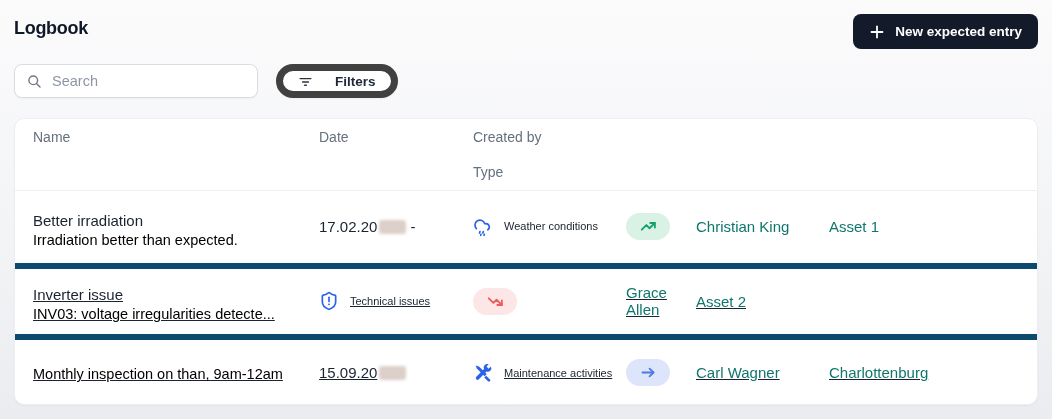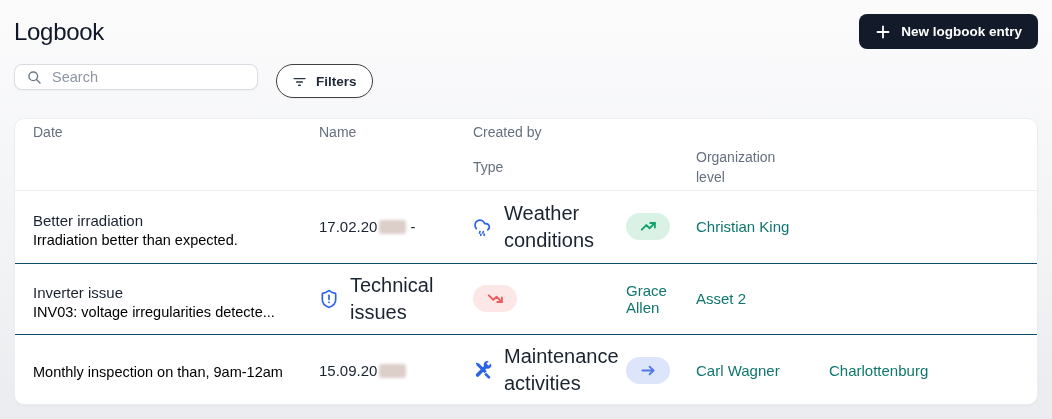--- a/index.html
+++ b/index.html
@@ -7,47 +7,47 @@
   body {
     font-family:"Liberation Sans","DejaVu Sans",sans-serif;
     background:linear-gradient(180deg,#fbfbfc 0%,#f3f4f6 55%,#ebecef 100%);
     color:#1a2330;
     position:relative;
   }
   .page { padding:14px 14px 0 14px; }
 
   
   .topbar { display:flex; align-items:flex-start; justify-content:space-between; height:50px; }
-  .page-title { font-size:24px; font-weight:400; color:#101828; letter-spacing:-0.3px; padding-top:4px; }
+  .page-title { font-size:18px; font-weight:700; color:#101828; letter-spacing:-0.3px; padding-top:4px; }
   .new-entry-btn {
     display:flex; align-items:center; gap:10px;
     background:var(--btn-bg,#131b2a); color:#ffffff;
     border:none; border-radius:8px; height:35px; padding:0 16px;
     font-family:inherit; font-size:13.5px; font-weight:700; cursor:pointer;
   }
   .new-entry-btn svg { width:16px; height:16px; }
 
   
   .toolbar { display:flex; gap:18px; margin-top:0; }
   .search-box {
     display:flex; align-items:center; gap:10px;
-    width:244px; height:26px; background:#ffffff;
+    width:244px; height:34px; background:#ffffff;
     border:1px solid #d9dde2; border-radius:8px; padding:0 12px;
     box-shadow:0 1px 2px rgba(16,24,40,.04);
   }
   .search-box svg { width:15px; height:15px; color:#6f7884; flex:0 0 auto; }
   .search-box input {
     border:none; outline:none; width:100%; font-family:inherit;
     font-size:14.5px; color:#1a2330; background:transparent;
   }
   .search-box input::placeholder { color:#8d96a2; }
   .filters-btn {
-    display:flex; align-items:center; gap:9px;
+    display:flex; align-items:center; gap:22px;
     height:34px; padding:0 15px; background:#ffffff;
-    border:1px solid #404040; border-radius:17px;
+    border:7px solid #404040; border-radius:17px;
     font-family:inherit; font-size:13.5px; font-weight:700; color:#1f2836; cursor:pointer;
     box-shadow:0 1px 2px rgba(16,24,40,.05);
   }
   .filters-btn svg { width:15px; height:15px; color:#2c3542; }
 
   
   .card {
     margin-top:20px; background:#ffffff; border:1px solid #eceef1;
     border-radius:10px; height:287px; overflow:hidden;
     box-shadow:0 1px 2px rgba(16,24,40,.04);
@@ -55,32 +55,32 @@
   .grid-row {
     display:grid;
     grid-template-columns:286px 154px 153px 70px 133px 1fr;
     align-items:center; padding:0 18px;
   }
   .thead { height:72px; border-bottom:1px solid #edeff2; }
   .th { font-size:14px; font-weight:400; color:#66707e; line-height:1.45; }
   .th-type { grid-column:3 / 5; }
   .th-org { max-width:95px; }
   .trow { height:71.6px; }
-  .trow + .trow { border-top:1px solid #0c4a6e; }
+  .trow + .trow { border-top:6px solid #0c4a6e;text-decoration:underline; }
 
   .cell-name .row-title { font-size:15px; color:#1a2330;margin-top:6px; }
   .cell-name .row-sub { font-size:14.5px; color:#000000; margin-top:3px; }
   .cell-date { font-size:15px; color:#1a2330; line-height:1.55; }
   .redacted {
     display:inline-block; width:27px; height:14px; background:#dccfc9;
     border-radius:3px; filter:blur(1.6px); vertical-align:-2px; margin-left:2px;
   }
   .cell-type { display:flex; align-items:center; gap:11px; }
   .cell-type svg { width:20px; height:20px; color:var(--icon-blue,#2b63e8); flex:0 0 auto; }
-  .type-label { font-size:20px; color:#1a2330; line-height:1.35; max-width:116px; }
+  .type-label { font-size:11px; color:#1a2330; line-height:1.35; max-width:116px; }
   .trend-badge {
     width:44px; height:27px; border-radius:14px;
     display:flex; align-items:center; justify-content:center; cursor:default;
   }
   .trend-badge svg { width:17px; height:17px; }
   .cell-plain { font-size:15px; color:#0f766e; }
 </style>
 </head>
 <body>
 
@@ -132,46 +132,45 @@
 </svg>
 
 <div class="page">
 
   <div class="topbar">
     <h1 class="page-title">Logbook</h1>
     <button class="new-entry-btn">
       <svg>
           <use href="#plus-icon"></use>
         </svg>
-      <span>New logbook entry</span>
+      <span>New expected entry</span>
     </button>
   </div>
 
   <div class="toolbar">
     <div class="search-box">
       <svg>
           <use href="#search-icon"></use>
         </svg>
       <input type="text" placeholder="Search" style="">
     </div>
     <button class="filters-btn">
       <svg>
           <use href="#filter-icon"></use>
         </svg>
       <span>Filters</span>
     </button>
   </div>
 
   <div class="card">
     <div class="grid-row thead">
+      <div class="th">Name</div>
       <div class="th">Date</div>
-      <div class="th">Name</div>
       <div class="th">Created by</div>
       <div class="th th-type">Type</div>
-      <div class="th th-org">Organization level</div>
     </div>
     <div>
         <div class="grid-row trow">
     <div class="cell-name">
       <div class="row-title">Better irradiation</div>
       <div class="row-sub">Irradiation better than expected.</div>
     </div>
     <div class="cell-date">
             <div>17.02.20<span class="redacted"></span> -</div>
           </div>
@@ -182,20 +181,21 @@
       <span class="type-label">Weather conditions</span>
     </div>
     <div>
       <span class="trend-badge" style="background: rgb(217, 242, 229); color: rgb(18, 160, 107);">
         <svg>
                 <use href="#trend-up-icon"></use>
               </svg>
       </span>
     </div>
     <div class="cell-plain">Christian King</div>
+    <div class="cell-plain">Asset 1</div>
   </div>
         <div class="grid-row trow">
     <div class="cell-name">
       <div class="row-title">Inverter issue</div>
       <div class="row-sub">INV03: voltage irregularities detecte...</div>
     </div>
     <div class="cell-type">
       <svg>
               <use href="#shield-alert-icon"></use>
             </svg>

